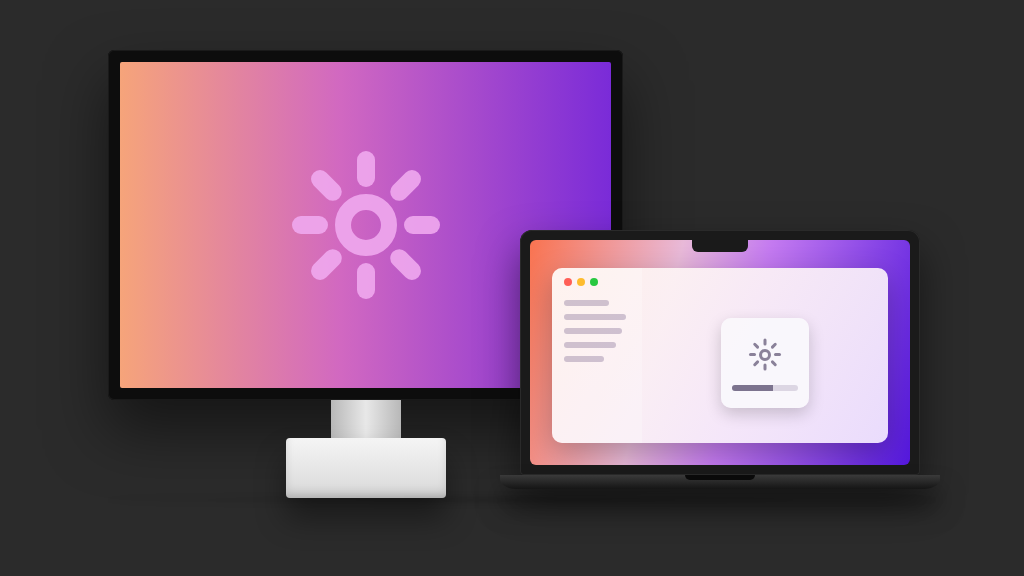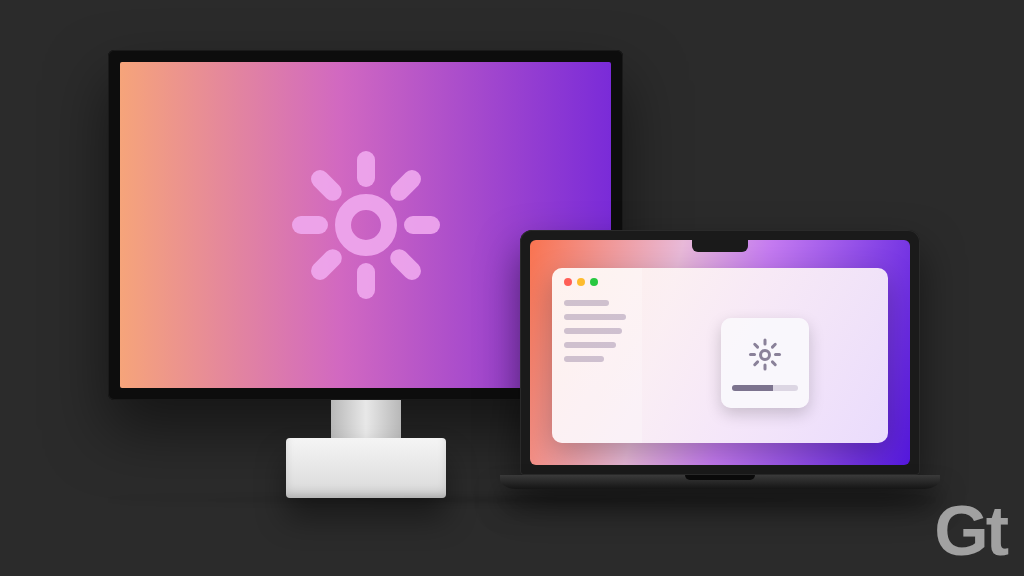--- a/index.html
+++ b/index.html
@@ -308,16 +308,13 @@
           </div>
         </div>
 
       </div>
     </div>
     <div class="laptop-base"></div>
   </div>
 
   <div class="floor-shadow"></div>
 
-  <div class="watermark">
-    <span>Gt</span>
-  </div>
 </div>
 
 </body></html>

